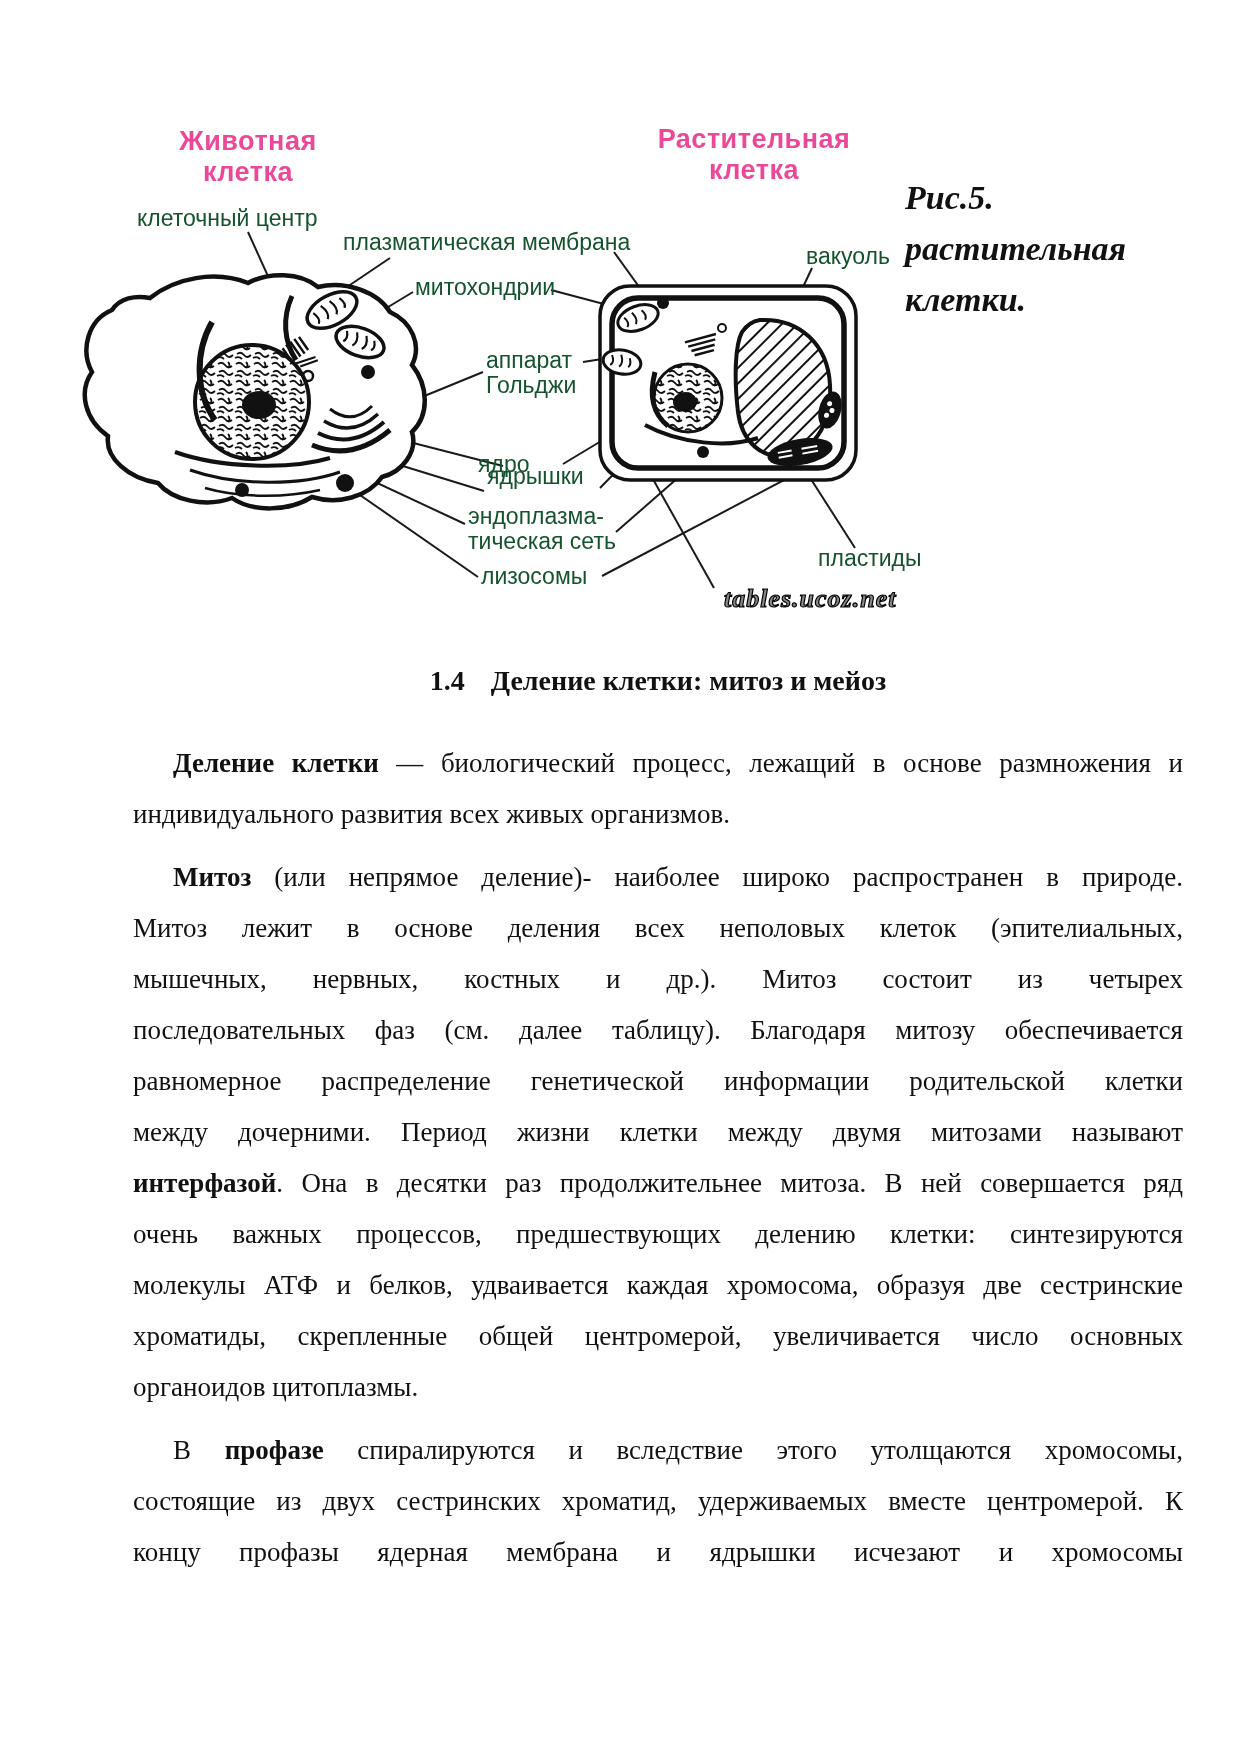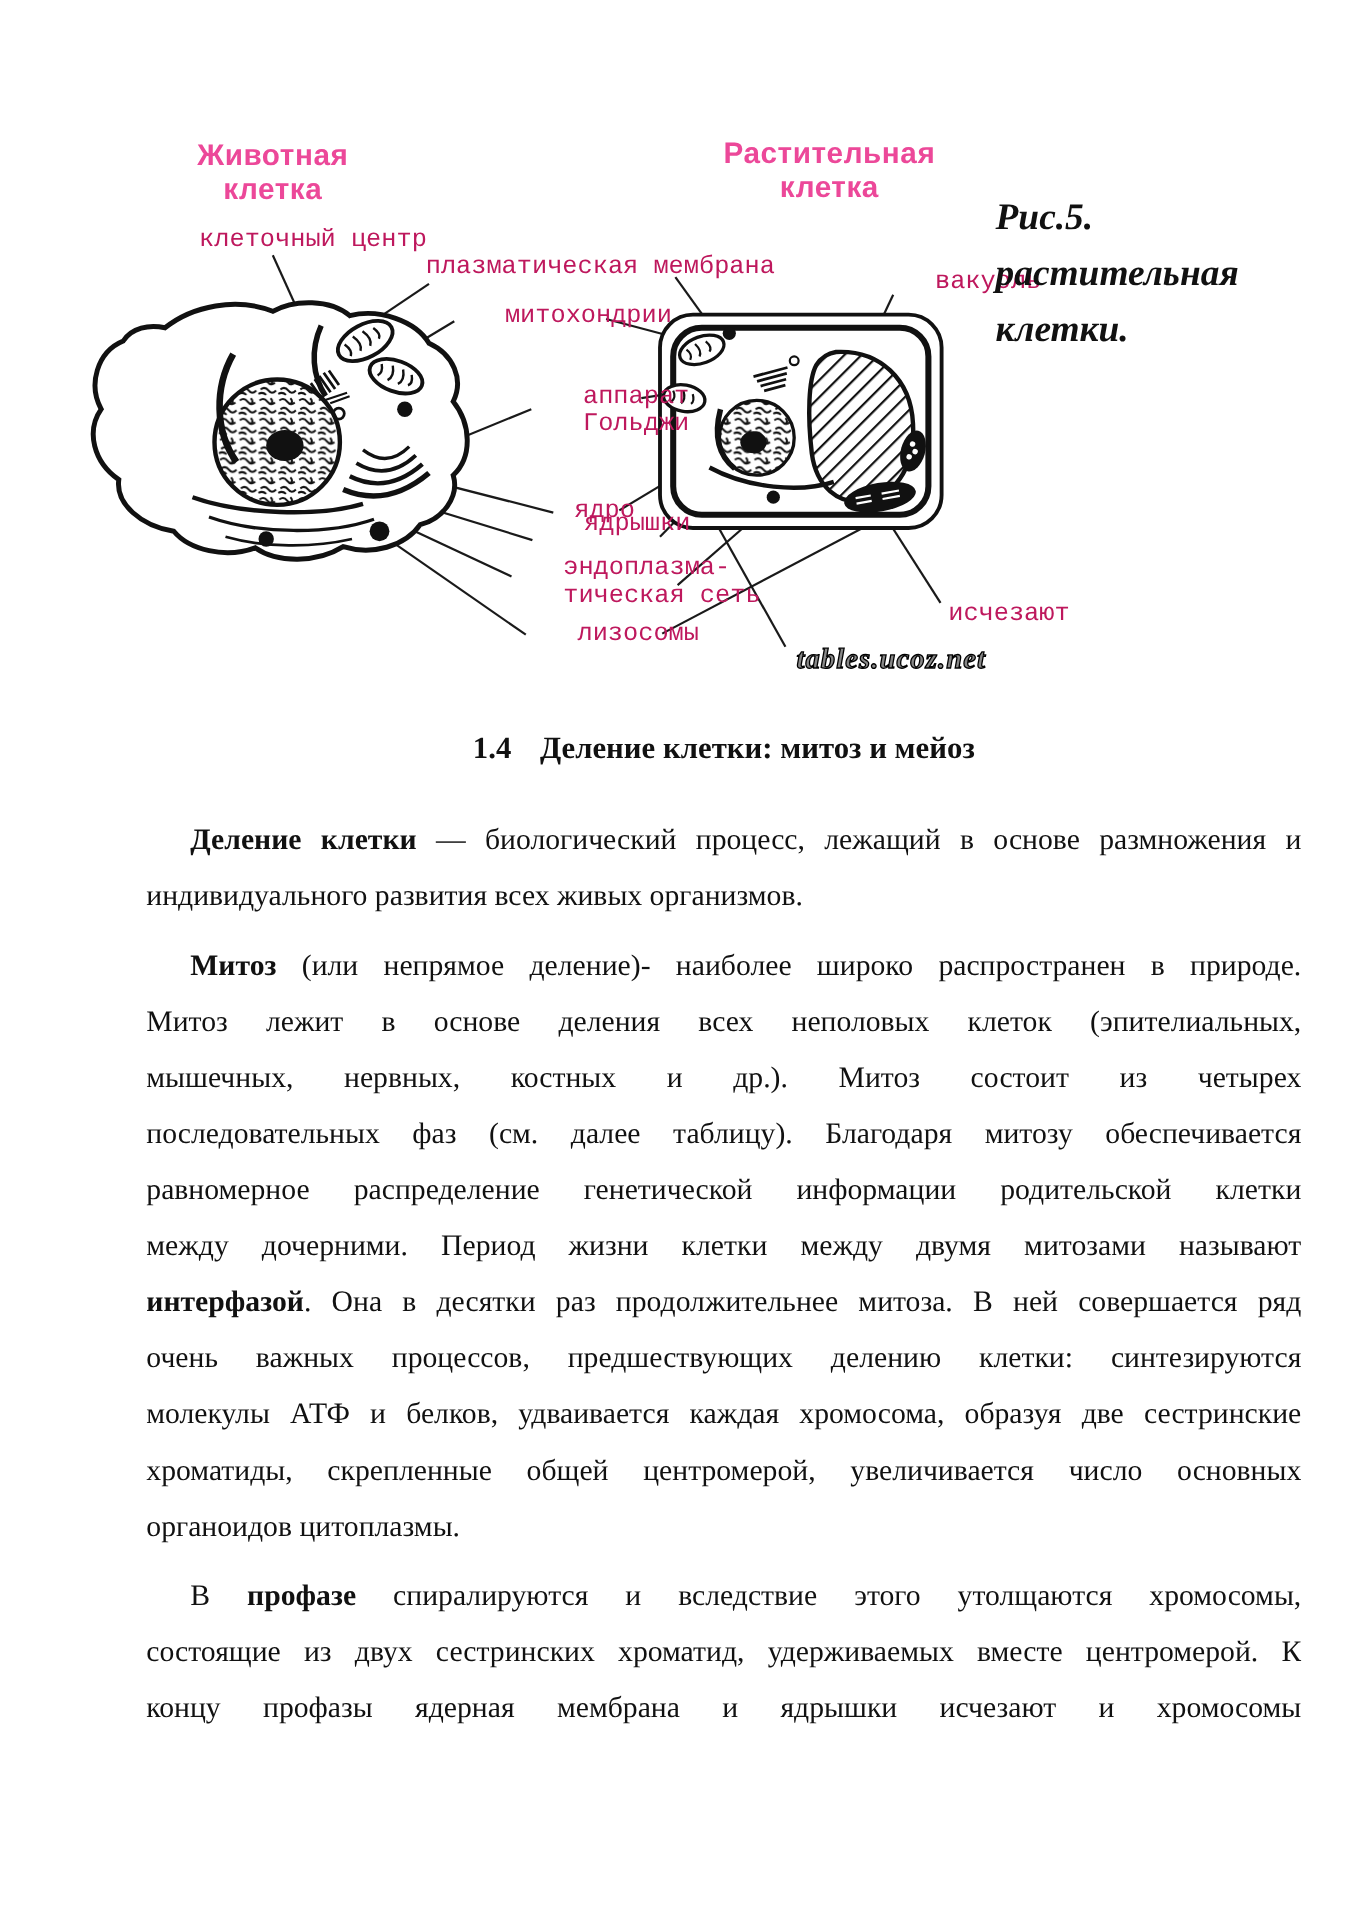--- a/index.html
+++ b/index.html
@@ -3,22 +3,22 @@
 <meta charset="utf-8">
 <style>
   html,body{margin:0;padding:0;background:#e8e8e8;}
   .page{position:relative;width:1241px;height:1755px;background:#ffffff;margin:0 auto;overflow:hidden;
         font-family:"Liberation Serif",serif;color:#111;}
   
   .figure{position:absolute;left:0;top:0;width:1241px;height:660px;}
   .figure svg{position:absolute;left:0;top:0;}
   .cell-title{position:absolute;text-align:center;font-family:"Liberation Sans",sans-serif;
               font-weight:bold;font-size:27px;line-height:31px;color:#ec4899;letter-spacing:.5px;}
-  .cl{position:absolute;font-family:Liberation Mono, monospace;font-size:23px;line-height:25px;
-      color:#be185d;white-space:nowrap;margin-left:44px;}
+  .cl{position:absolute;font-family:Liberation Sans, sans-serif;font-size:23px;line-height:25px;
+      color:#14532d;white-space:nowrap;}
   .caption{position:absolute;left:905px;top:172px;width:300px;}
   .cap-line{font-family:"Liberation Serif",serif;font-weight:bold;font-style:italic;
             font-size:34px;line-height:51px;white-space:nowrap;}
   .watermark{position:absolute;left:724px;top:584px;font-family:"Liberation Serif",serif;
              font-weight:bold;font-style:italic;font-size:26px;letter-spacing:1px;color:#888;
              -webkit-text-stroke:1.2px #000;}
   
   .heading{position:absolute;left:133px;top:664px;width:1050px;text-align:center;
            font-weight:bold;font-size:28px;line-height:34px;}
   .sec-num{margin-right:26px;}
@@ -160,21 +160,21 @@
       <div>Гольджи</div>
     </div>
     <div class="cl" style="left:478px;top:452px;">ядро</div>
     <div class="cl" style="left:487px;top:464px;">ядрышки</div>
     <div class="cl" style="left:468px;top:504px;">
       <div>эндоплазма-</div>
       <div>тическая сеть</div>
     </div>
     <div class="cl" style="left:481px;top:564px;">лизосомы</div>
     <div class="cl" style="left:806px;top:244px;">вакуоль</div>
-    <div class="cl" style="left:818px;top:546px;">исчезают</div>
+    <div class="cl" style="left:818px;top:546px;">пластиды</div>
 
     <div class="watermark">tables.ucoz.net</div>
 
     <div class="caption">
       <div class="cap-line">Рис.5.</div>
       <div class="cap-line">растительная</div>
       <div class="cap-line">клетки.</div>
     </div>
   </div>
 

